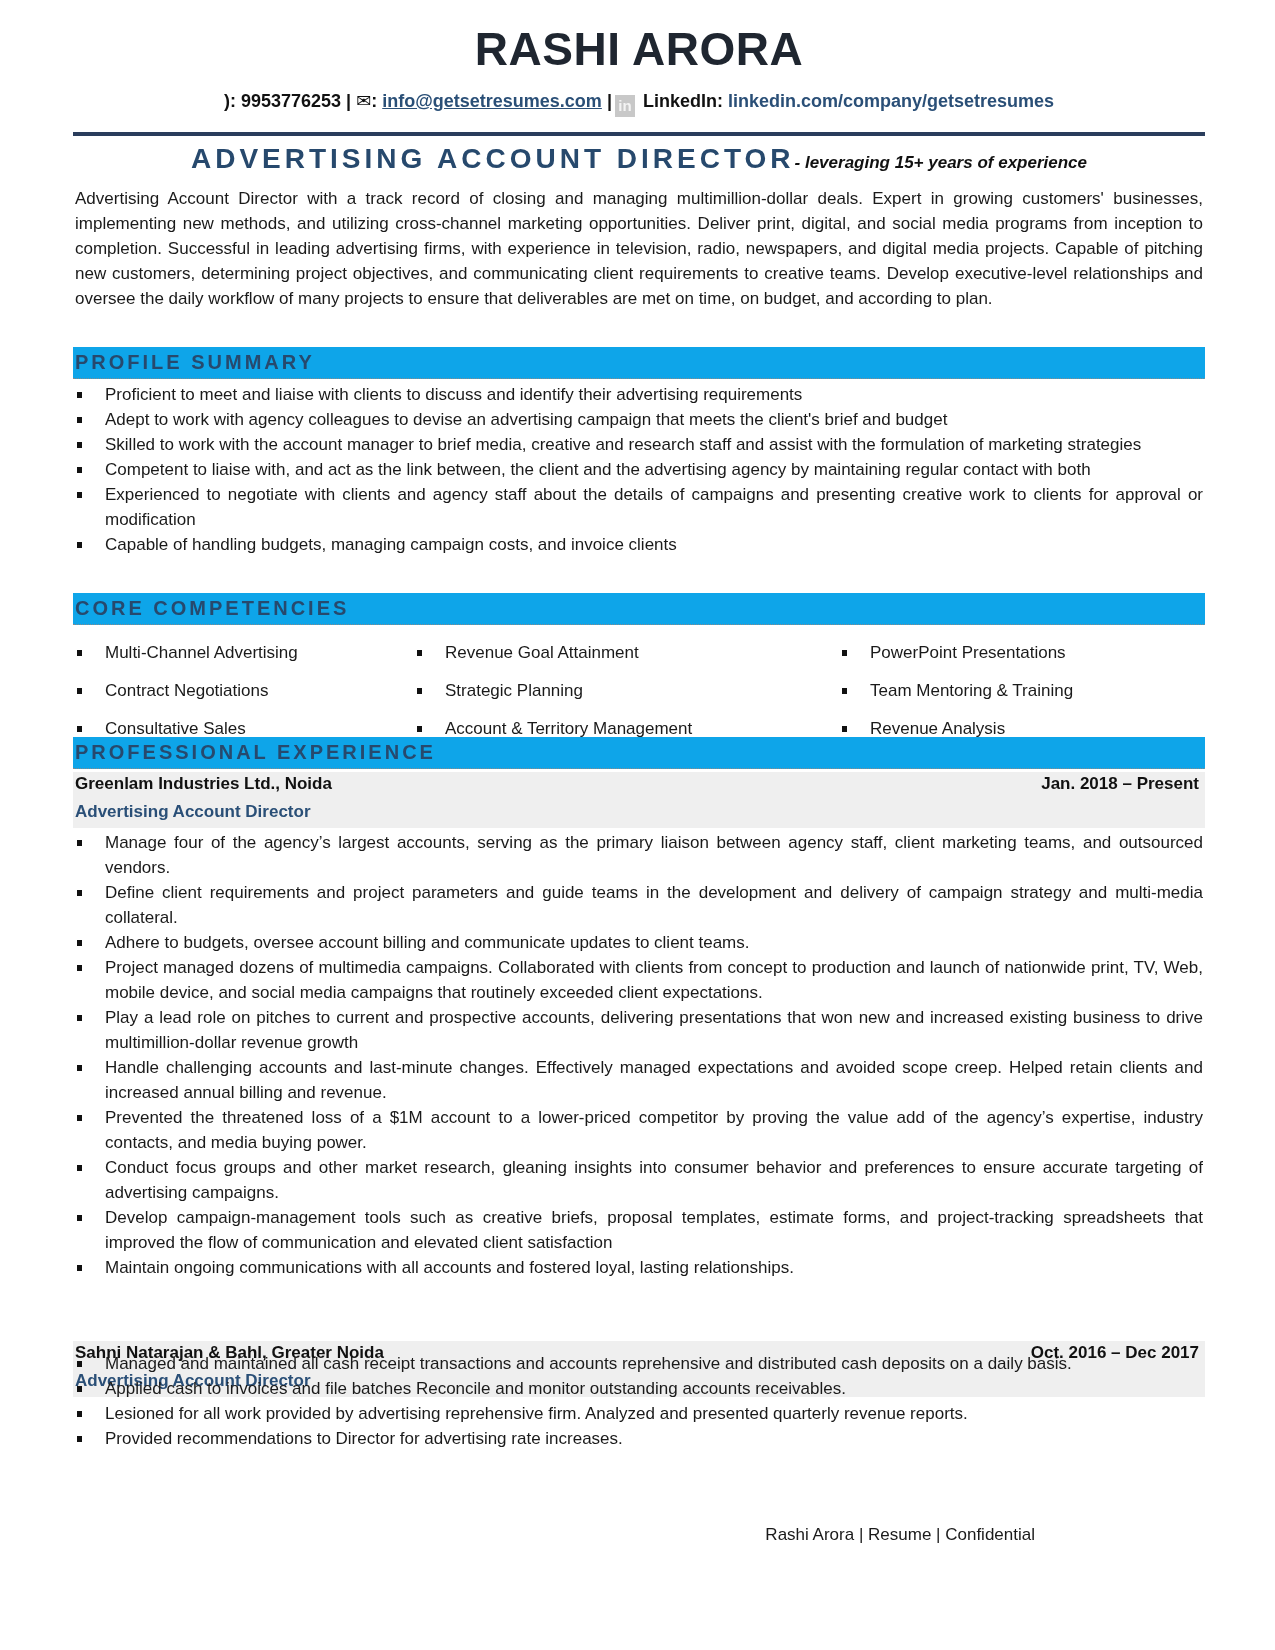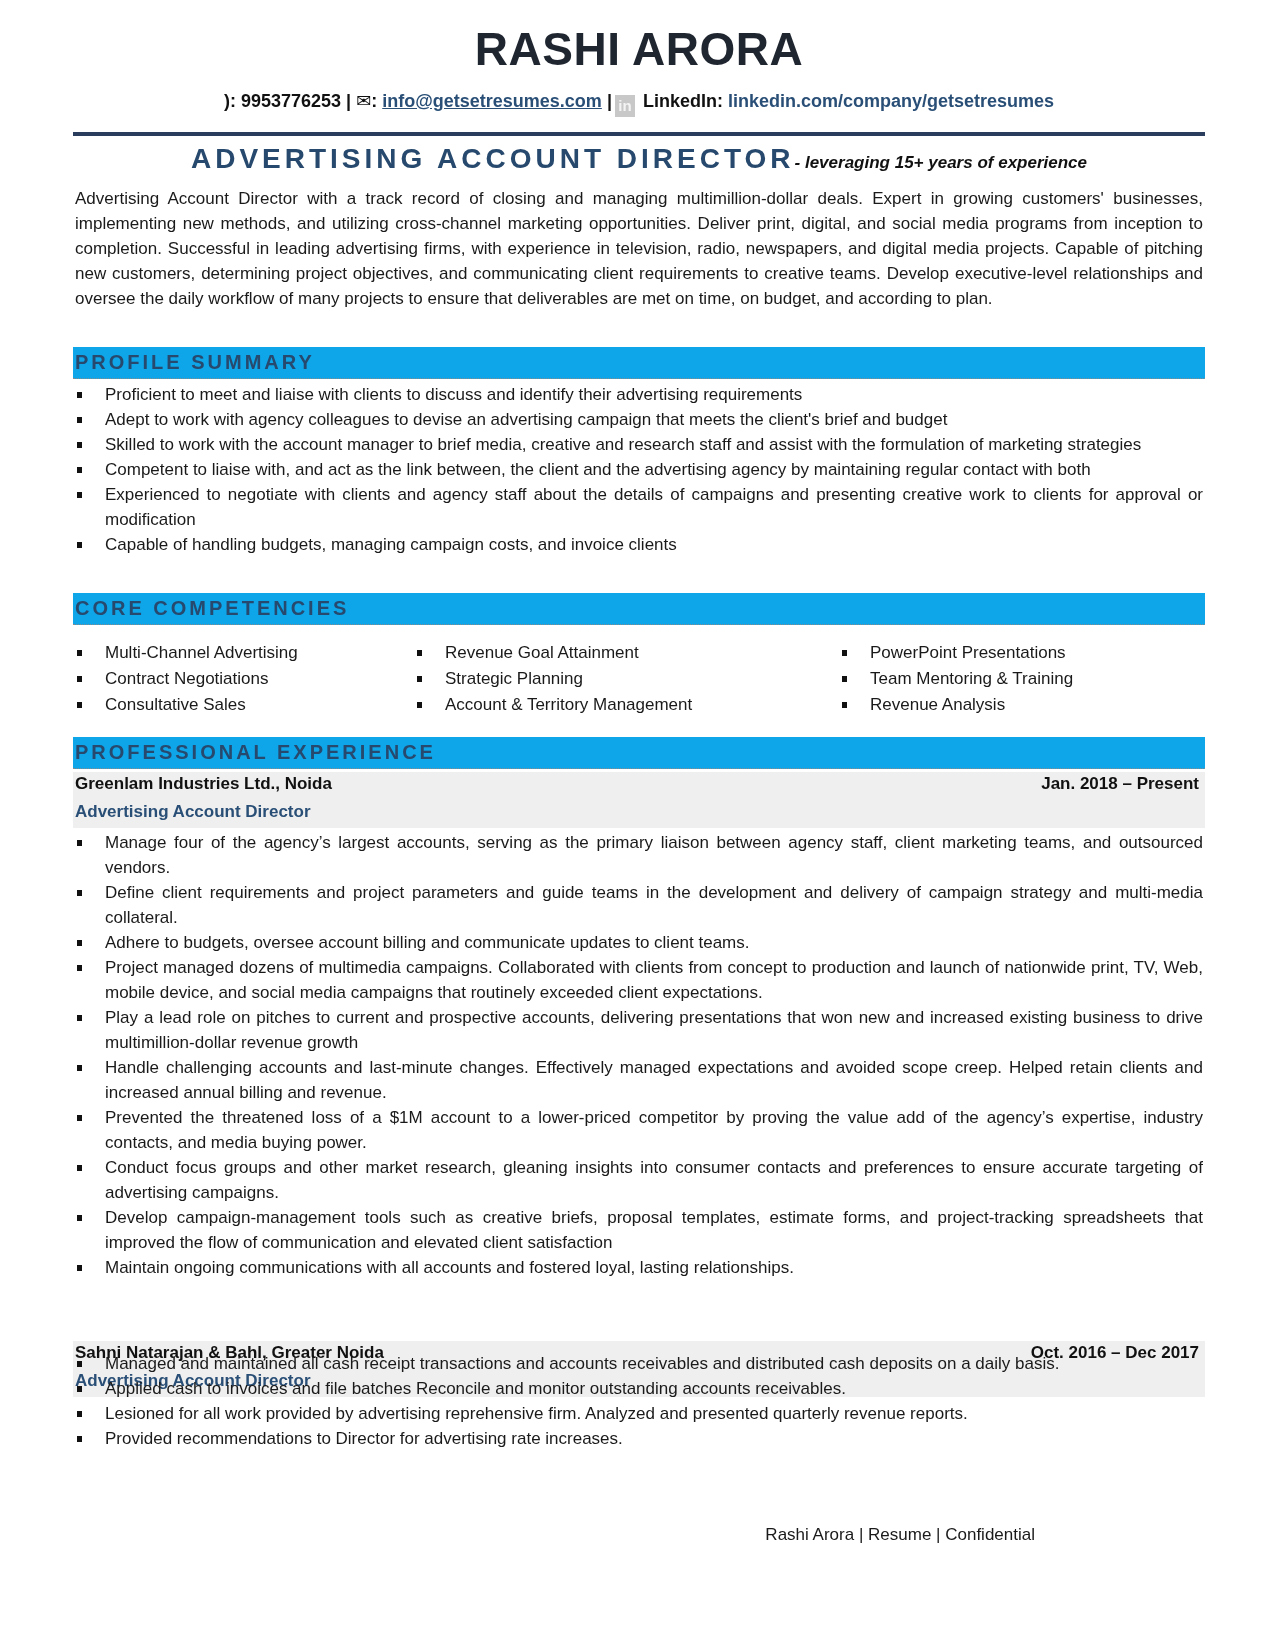--- a/index.html
+++ b/index.html
@@ -21,21 +21,21 @@
 
   .summary { position: absolute; top: 186px; left: 2px; width: 1128px; font-size: 17px; line-height: 25px; text-align: justify; color: #1a1a1a; }
 
   .section-head { position: absolute; left: 0; width: 1132px; height: 32px; background: #0ea5e9; border-bottom: 1px dotted #8a8a8a; }
   .section-head span { position: absolute; left: 2px; top: 4px; font-size: 20px; font-weight: bold; letter-spacing: 3px; color: #27496d; }
 
   ul.bullets { position: absolute; left: 0; width: 1130px; list-style: none; font-size: 17px; line-height: 25px; }
   ul.bullets li { position: relative; padding-left: 32px; text-align: justify; }
   ul.bullets li::before { content: ""; position: absolute; left: 4px; top: 10px; width: 5px; height: 6px; background: #111; }
 
-  .comp-grid { position: absolute; top: 640px; left: 0; width: 1132px; display: grid; grid-template-columns: 340px 425px 360px; row-gap: 1px; font-size: 17px; line-height: 25px; }
+  .comp-grid { position: absolute; top: 640px; left: 0; width: 1132px; display: grid; grid-template-columns: 340px 425px 360px; row-gap: 13px; font-size: 17px; line-height: 25px; }
   .comp-grid .ci { position: relative; padding-left: 32px; }
   .comp-grid .ci::before { content: ""; position: absolute; left: 4px; top: 10px; width: 5px; height: 6px; background: #111; }
 
   .job-head { position: absolute; left: 0; width: 1132px; height: 56px; background: #efefef; }
   .job-head .company { position: absolute; left: 2px; top: 2px; font-size: 17px; font-weight: bold; color: #111; }
   .job-head .dates { position: absolute; right: 6px; top: 2px; font-size: 17px; font-weight: bold; color: #111; text-align: right; }
   .job-head .role { position: absolute; left: 2px; top: 30px; font-size: 17px; font-weight: bold; color: #2a4f77; }
 
   .footer { position: absolute; top: 1525px; right: 70px; font-size: 17px; color: #1a1a1a; }
 </style>
@@ -102,32 +102,32 @@
       <span class="role">Advertising Account Director</span>
     </div>
     <ul class="bullets" id="job0-list" style="top:830px;">
         <li>Manage four of the agency’s largest accounts, serving as the primary liaison between agency staff, client marketing teams, and outsourced vendors.</li>
         <li>Define client requirements and project parameters and guide teams in the development and delivery of campaign strategy and multi-media collateral.</li>
         <li>Adhere to budgets, oversee account billing and communicate updates to client teams.</li>
         <li>Project managed dozens of multimedia campaigns. Collaborated with clients from concept to production and launch of nationwide print, TV, Web, mobile device, and social media campaigns that routinely exceeded client expectations.</li>
         <li>Play a lead role on pitches to current and prospective accounts, delivering presentations that won new and increased existing business to drive multimillion-dollar revenue growth</li>
         <li>Handle challenging accounts and last-minute changes. Effectively managed expectations and avoided scope creep. Helped retain clients and increased annual billing and revenue.</li>
         <li>Prevented the threatened loss of a $1M account to a lower-priced competitor by proving the value add of the agency’s expertise, industry contacts, and media buying power.</li>
-        <li>Conduct focus groups and other market research, gleaning insights into consumer contacts and preferences to ensure accurate targeting of advertising campaigns.</li>
+        <li>Conduct focus groups and other market research, gleaning insights into consumer behavior and preferences to ensure accurate targeting of advertising campaigns.</li>
         <li>Develop campaign-management tools such as creative briefs, proposal templates, estimate forms, and project-tracking spreadsheets that improved the flow of communication and elevated client satisfaction</li>
         <li>Maintain ongoing communications with all accounts and fostered loyal, lasting relationships.</li>
       </ul>
 
     <div class="job-head" style="top:1293px;margin-top:48px;">
       <span class="company">Sahni Natarajan &amp; Bahl, Greater Noida</span>
       <span class="dates">Oct. 2016 – Dec 2017</span>
       <span class="role">Advertising Account Director</span>
     </div>
     <ul class="bullets" id="job1-list" style="top:1351px;">
-        <li>Managed and maintained all cash receipt transactions and accounts receivables and distributed cash deposits on a daily basis.</li>
+        <li>Managed and maintained all cash receipt transactions and accounts reprehensive and distributed cash deposits on a daily basis.</li>
         <li>Applied cash to invoices and file batches Reconcile and monitor outstanding accounts receivables.</li>
         <li>Lesioned for all work provided by advertising reprehensive firm. Analyzed and presented quarterly revenue reports.</li>
         <li>Provided recommendations to Director for advertising rate increases.</li>
       </ul>
 
   </div>
 
   <div class="footer">Rashi Arora | Resume | Confidential</div>
 </div>
 

